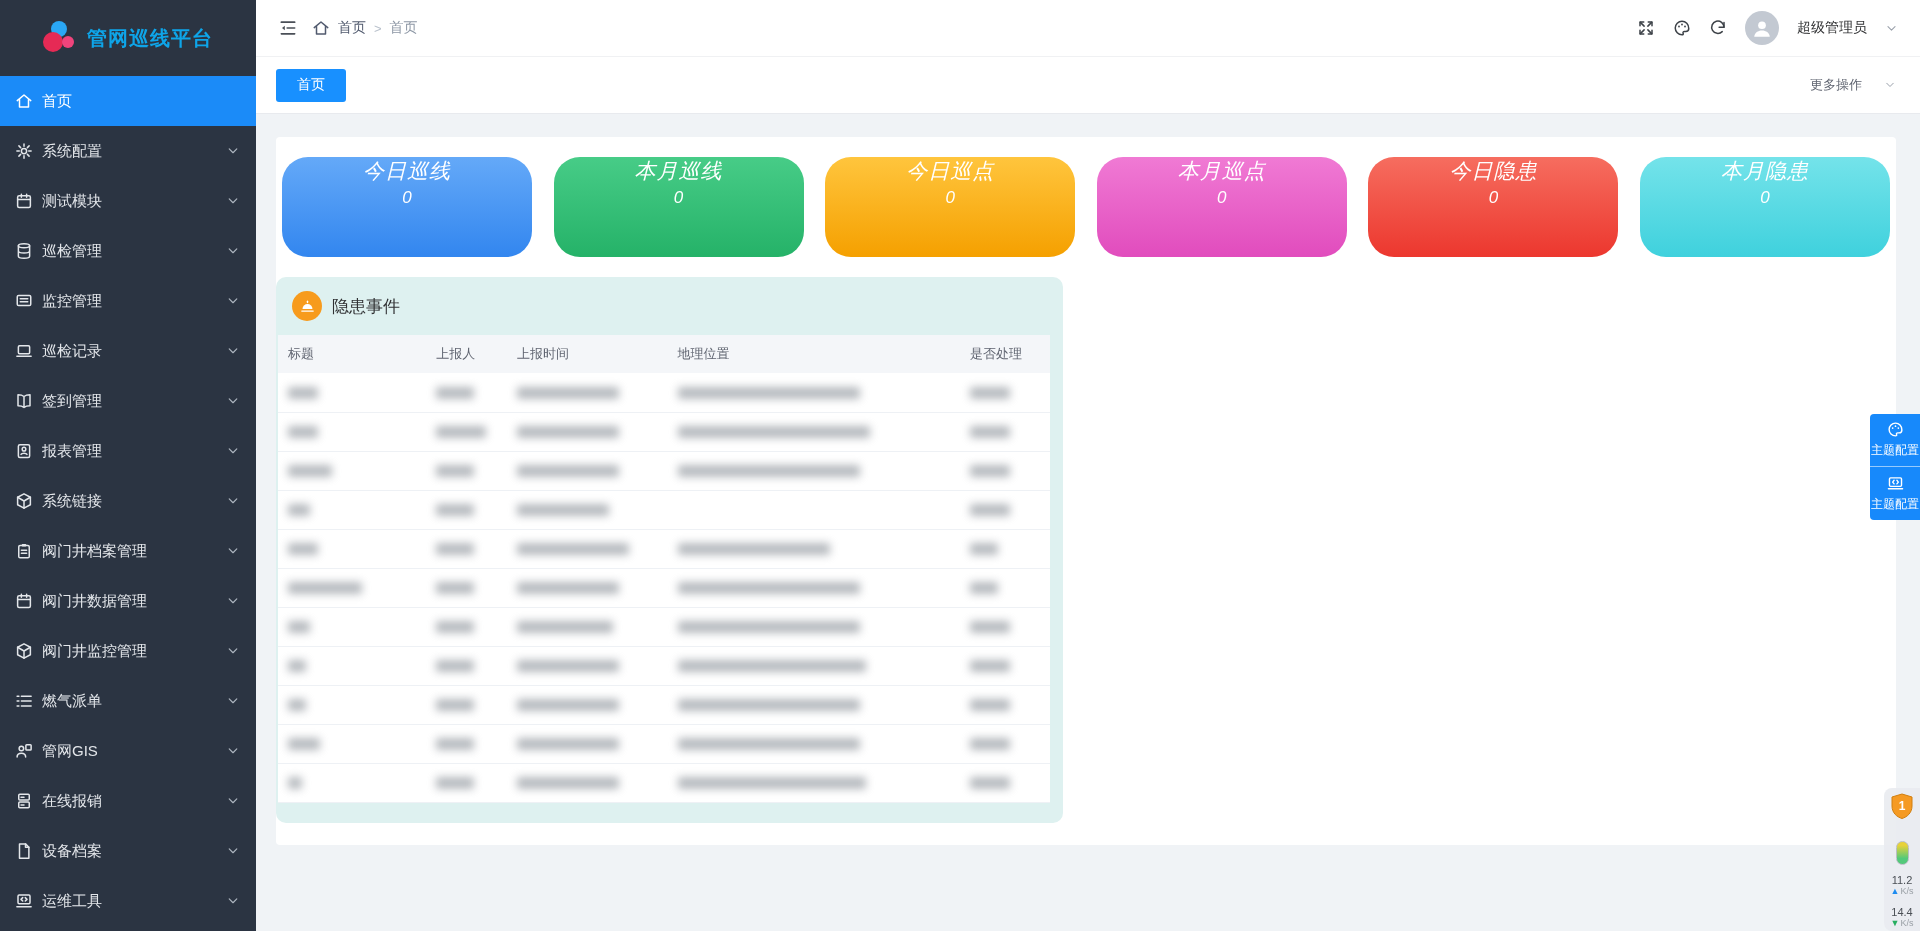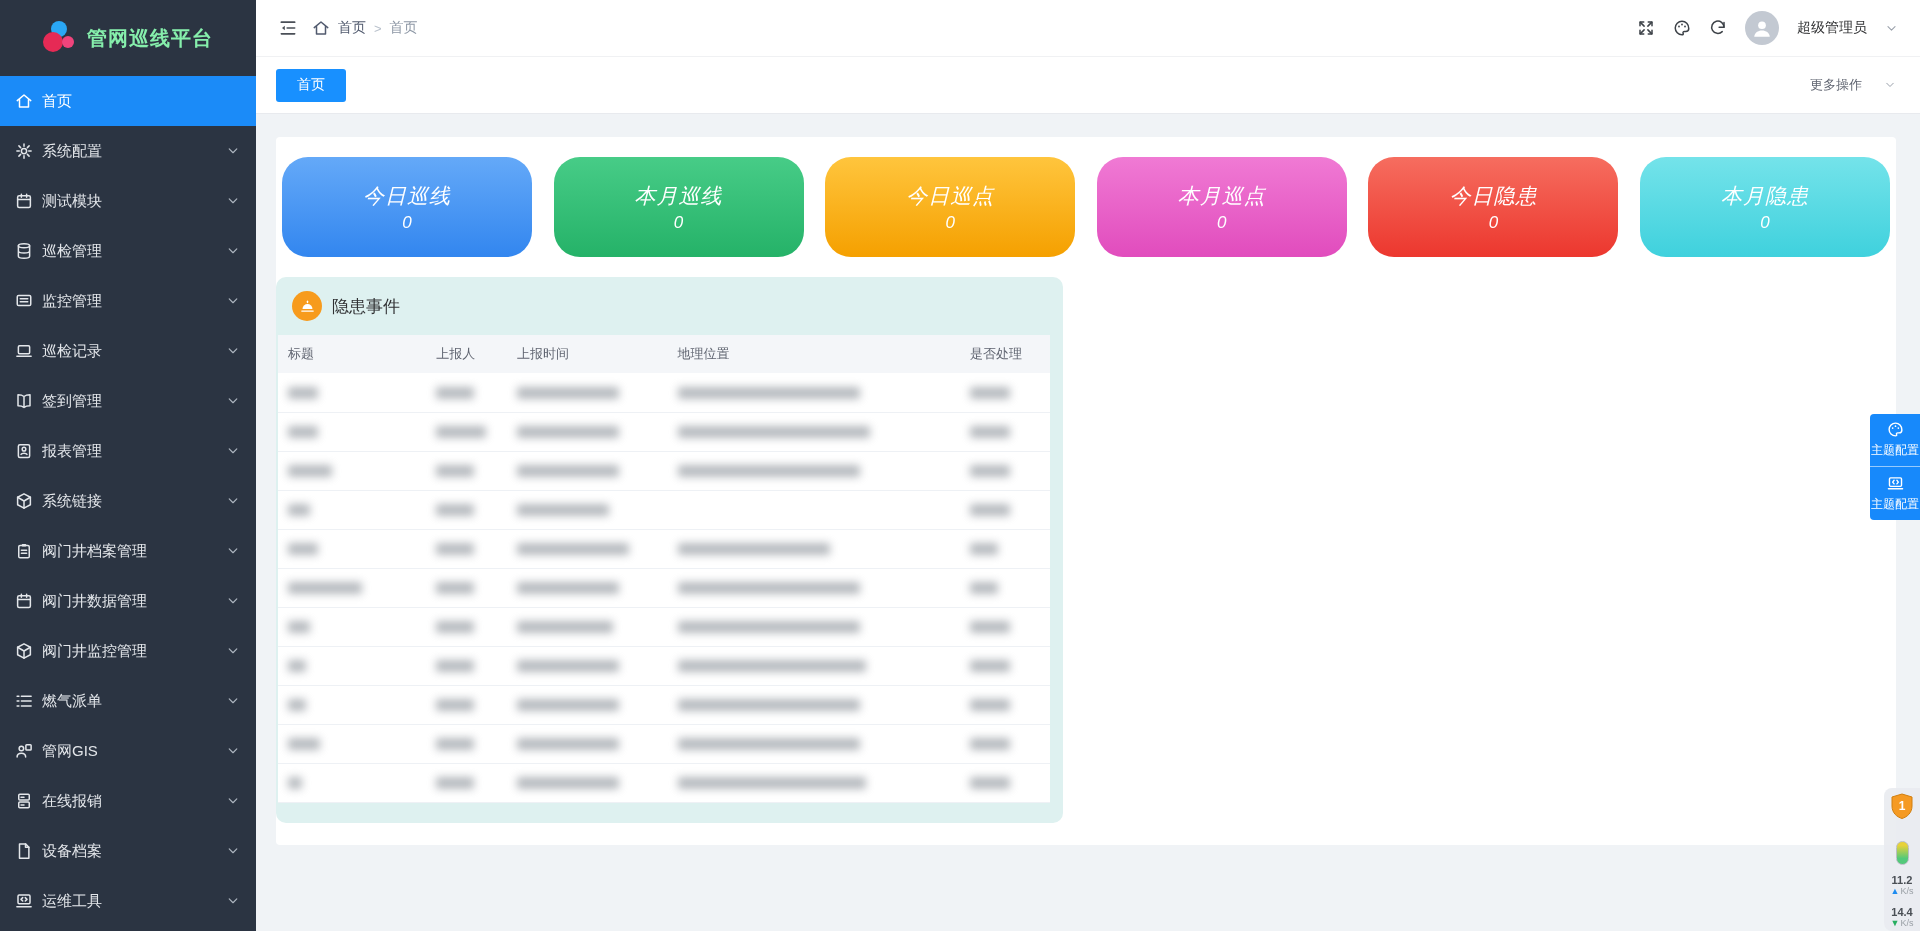--- a/index.html
+++ b/index.html
@@ -8,21 +8,21 @@
 
   
   .sidebar { position:absolute; left:0; top:0; bottom:0; width:256px;
     background:#2b3442; color:#dfe3e8; z-index:5; }
   .logo { height:76px; display:flex; align-items:center; justify-content:center; gap:10px; }
   .logo-mark { position:relative; width:34px; height:34px; flex:0 0 34px; }
   .logo-mark i { position:absolute; border-radius:50%; }
   .logo-mark .c1 { width:16px; height:16px; background:#2aa7f5; left:8px; top:0; }
   .logo-mark .c2 { width:20px; height:20px; background:#e62a55; left:0; top:11px; }
   .logo-mark .c3 { width:12px; height:12px; background:#f0447c; left:19px; top:15px; }
-  .logo-title { color:#86efac; font-size:20px; font-weight:bold; letter-spacing:1px; }
+  .logo-title { color:#0ea5e9; font-size:20px; font-weight:bold; letter-spacing:1px; }
   .menu { list-style:none; }
   .menu-item { height:50px; display:flex; align-items:center; padding:0 16px 0 15px;
     font-size:15px; cursor:pointer; color:#e3e6ea; }
   .menu-item.active { background:#1b8bf8; color:#fff; }
   .menu-item .mi-icon { width:18px; height:18px; margin-right:9px; flex:0 0 18px; display:inline-flex; }
   .menu-item .mi-icon svg { width:18px; height:18px; }
   .menu-item .mi-label { flex:1 1 auto; white-space:nowrap; }
   .menu-item .mi-caret { width:14px; height:14px; color:#aeb6c0; }
   .menu-item .mi-caret svg { width:14px; height:14px; }
 
@@ -55,21 +55,21 @@
   .more-ops .ic { width:12px; height:12px; display:inline-flex; color:#9aa1ab; }
   .more-ops .ic svg { width:12px; height:12px; }
 
   
   .main { position:absolute; left:256px; right:0; top:114px; bottom:0;
     background:#f0f3f6; padding:23px 24px 0 20px; }
   .white-card { background:#fff; border-radius:4px; height:708px; padding:20px 6px 0; }
 
   .stat-row { display:flex; justify-content:space-between; }
   .stat-card { width:250px; height:100px; border-radius:26px; color:#fff;
-    display:flex; flex-direction:column; align-items:center; justify-content:center;
+    display:flex; flex-direction:column; align-items:center; justify-content:flex-start;
     font-style:italic; cursor:pointer; }
   .stat-title { font-size:21px; letter-spacing:1px; }
   .stat-value { font-size:17px; margin-top:3px; }
 
   .panel-row { display:flex; gap:21px; margin:20px -6px 0 -6px; height:546px; }
 
   
   .chart-panel { width:811px; background:#eaf0e9; border-radius:10px; position:relative; }
   .chart-title { text-align:center; margin-top:15px; font-size:20px; font-weight:bold; color:#3b4a63; }
   .chart-legend { display:flex; justify-content:center; gap:14px; margin-top:13px; }
@@ -107,21 +107,21 @@
   
   .speed-widget { position:absolute; right:0; bottom:0; width:36px; height:143px;
     background:rgba(233,236,240,.92); border-radius:8px 0 0 8px; z-index:30;
     display:flex; flex-direction:column; align-items:center; padding-top:5px; }
   .shield { width:24px; height:26px; position:relative; display:flex; align-items:center;
     justify-content:center; cursor:pointer; }
   .shield svg { width:24px; height:26px; position:absolute; left:0; top:0; }
   .shield b { position:relative; color:#fff; font-size:12px; font-style:normal; z-index:1; }
   .capsule { width:13px; height:24px; border-radius:7px; margin-top:22px;
     background:linear-gradient(180deg,#e8d23a 15%,#53c97a 75%); border:1px solid #b9bec4; }
-  .speed-num { margin-top:10px; font-size:11px; font-weight:bold; color:#4a4f55; line-height:11px; }
+  .speed-num { margin-top:10px; font-size:11px; font-weight:normal; color:#4a4f55; line-height:11px; }
   .speed-unit { font-size:9px; color:#9aa0a6; line-height:11px; display:flex; align-items:center; gap:1px; }
   .arr-up { color:#1e8cf0; font-size:9px; }
   .arr-dn { color:#27ae60; font-size:9px; }
 </style>
 </head>
 <body>
 
 <aside class="sidebar">
   <div class="logo">
     <span class="logo-mark">

